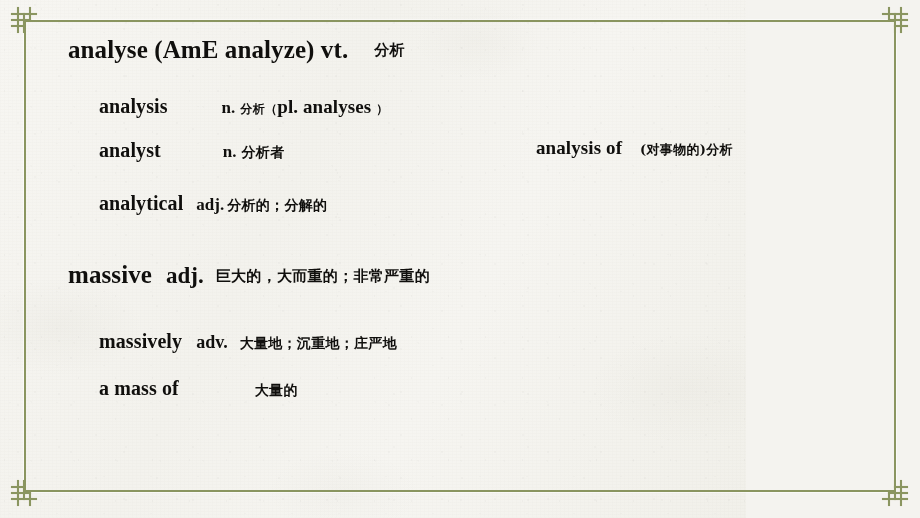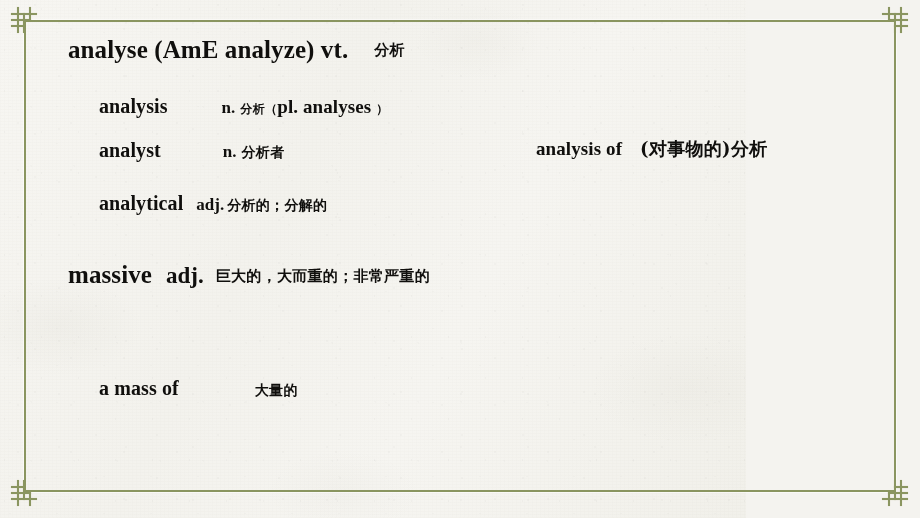--- a/index.html
+++ b/index.html
@@ -118,21 +118,21 @@
   
   #row-analyst { left: 99px; top: 139px; }
   #row-analyst .en   { font-size: 20px; }
   #row-analyst .gap  { display:inline-block; width: 62px; }
   #row-analyst .pos  { font-size: 17px; }
   #row-analyst .cn   { font-size: 14px; margin-left: 5px; }
 
   
   #row-analysis-of { left: 536px; top: 137px; }
   #row-analysis-of .en  { font-size: 19px; }
-  #row-analysis-of .cn  { font-size: 18px; margin-left: 18px; }
+  #row-analysis-of .cn  { font-size: 13px; margin-left: 18px; }
 
   
   #row-analytical { left: 99px; top: 192px; }
   #row-analytical .en  { font-size: 20px; }
   #row-analytical .pos { font-size: 17px; margin-left: 13px; }
   #row-analytical .cn  { font-size: 14px; margin-left: 3px; }
 
   
   #row-headword-2 { left: 68px; top: 261px; }
   #row-headword-2 .en  { font-size: 25px; }
@@ -224,19 +224,22 @@
     </div>
 
     <div class="entry-line" id="row-headword-2">
       <span class="en">massive</span><span class="pos">adj.</span><span class="cn">巨大的，大而重的；非常严重的</span>
     </div>
 
     <div class="entry-line" id="row-analytical">
       <span class="en">analytical</span><span class="pos">adj.</span><span class="cn">分析的；分解的</span>
     </div>
 
+    <div class="entry-line" id="row-massively">
+      <span class="en">massively</span><span class="pos">adv.</span><span class="cn">大量地；沉重地；庄严地</span>
+    </div>
 
     <div class="entry-line" id="row-a-mass-of">
       <span class="en">a mass of</span><span class="gap"></span><span class="cn">大量的</span>
     </div>
 
   </div>
 </div>
 
 </body></html>

